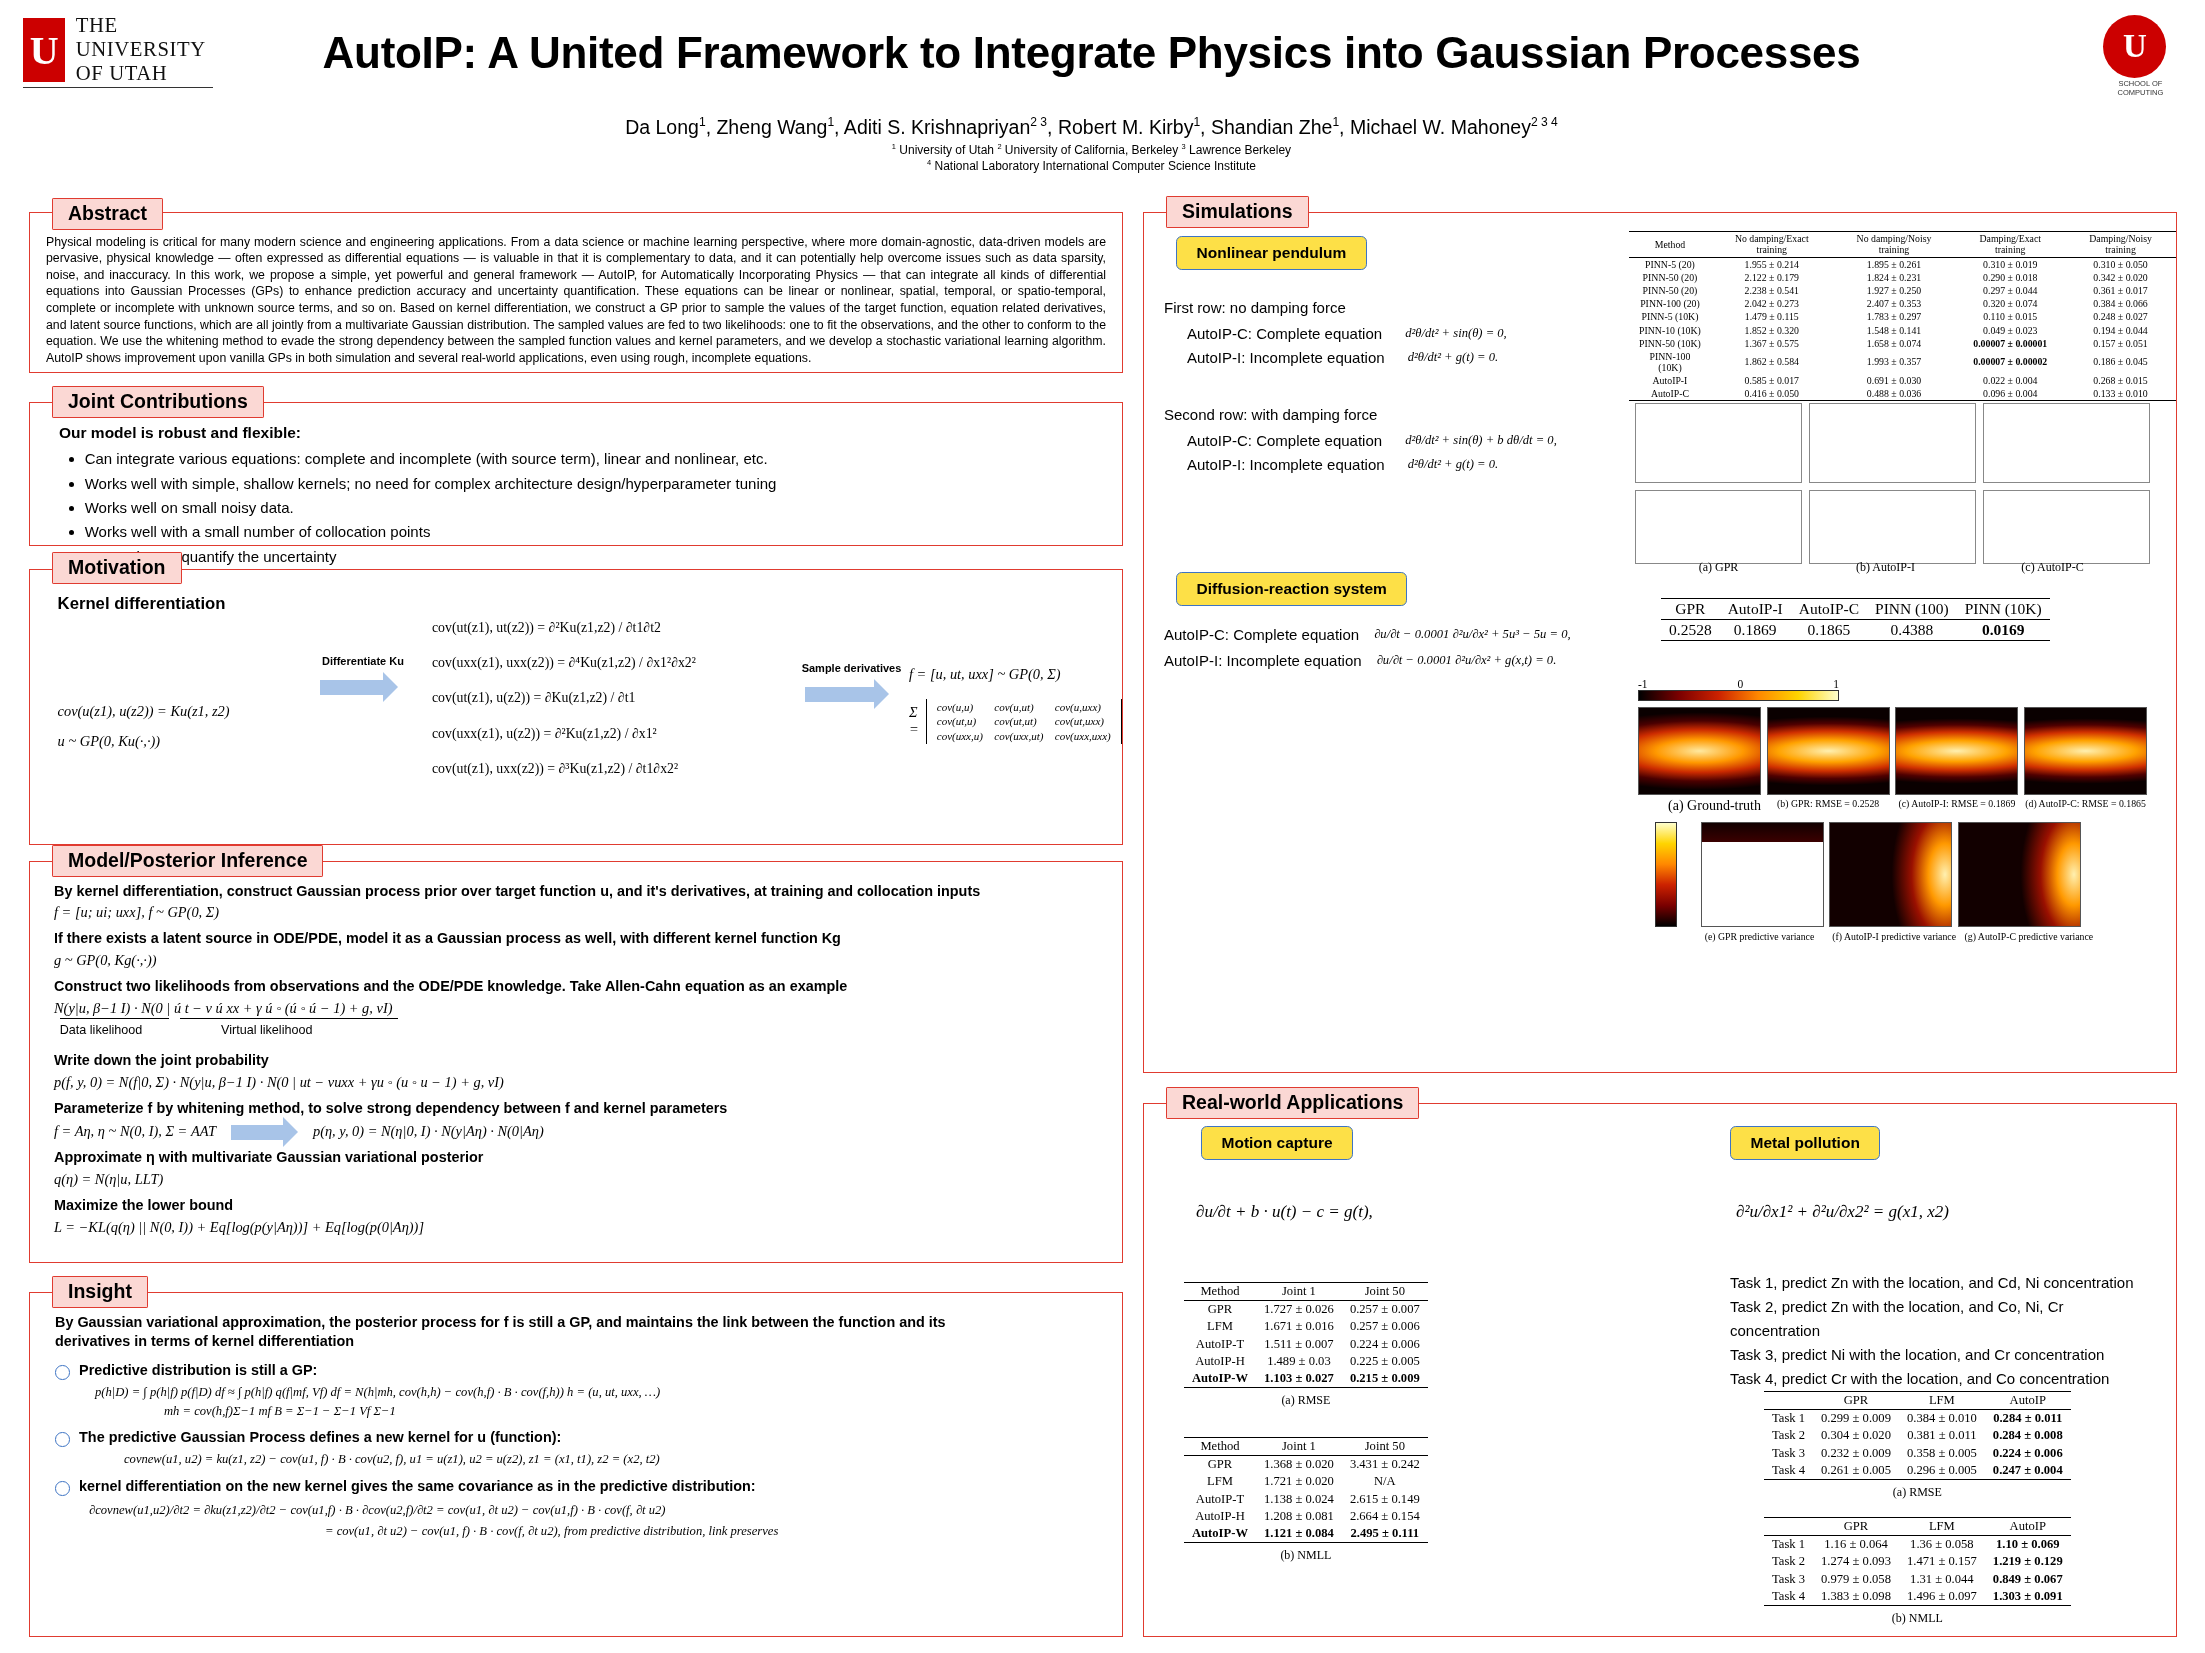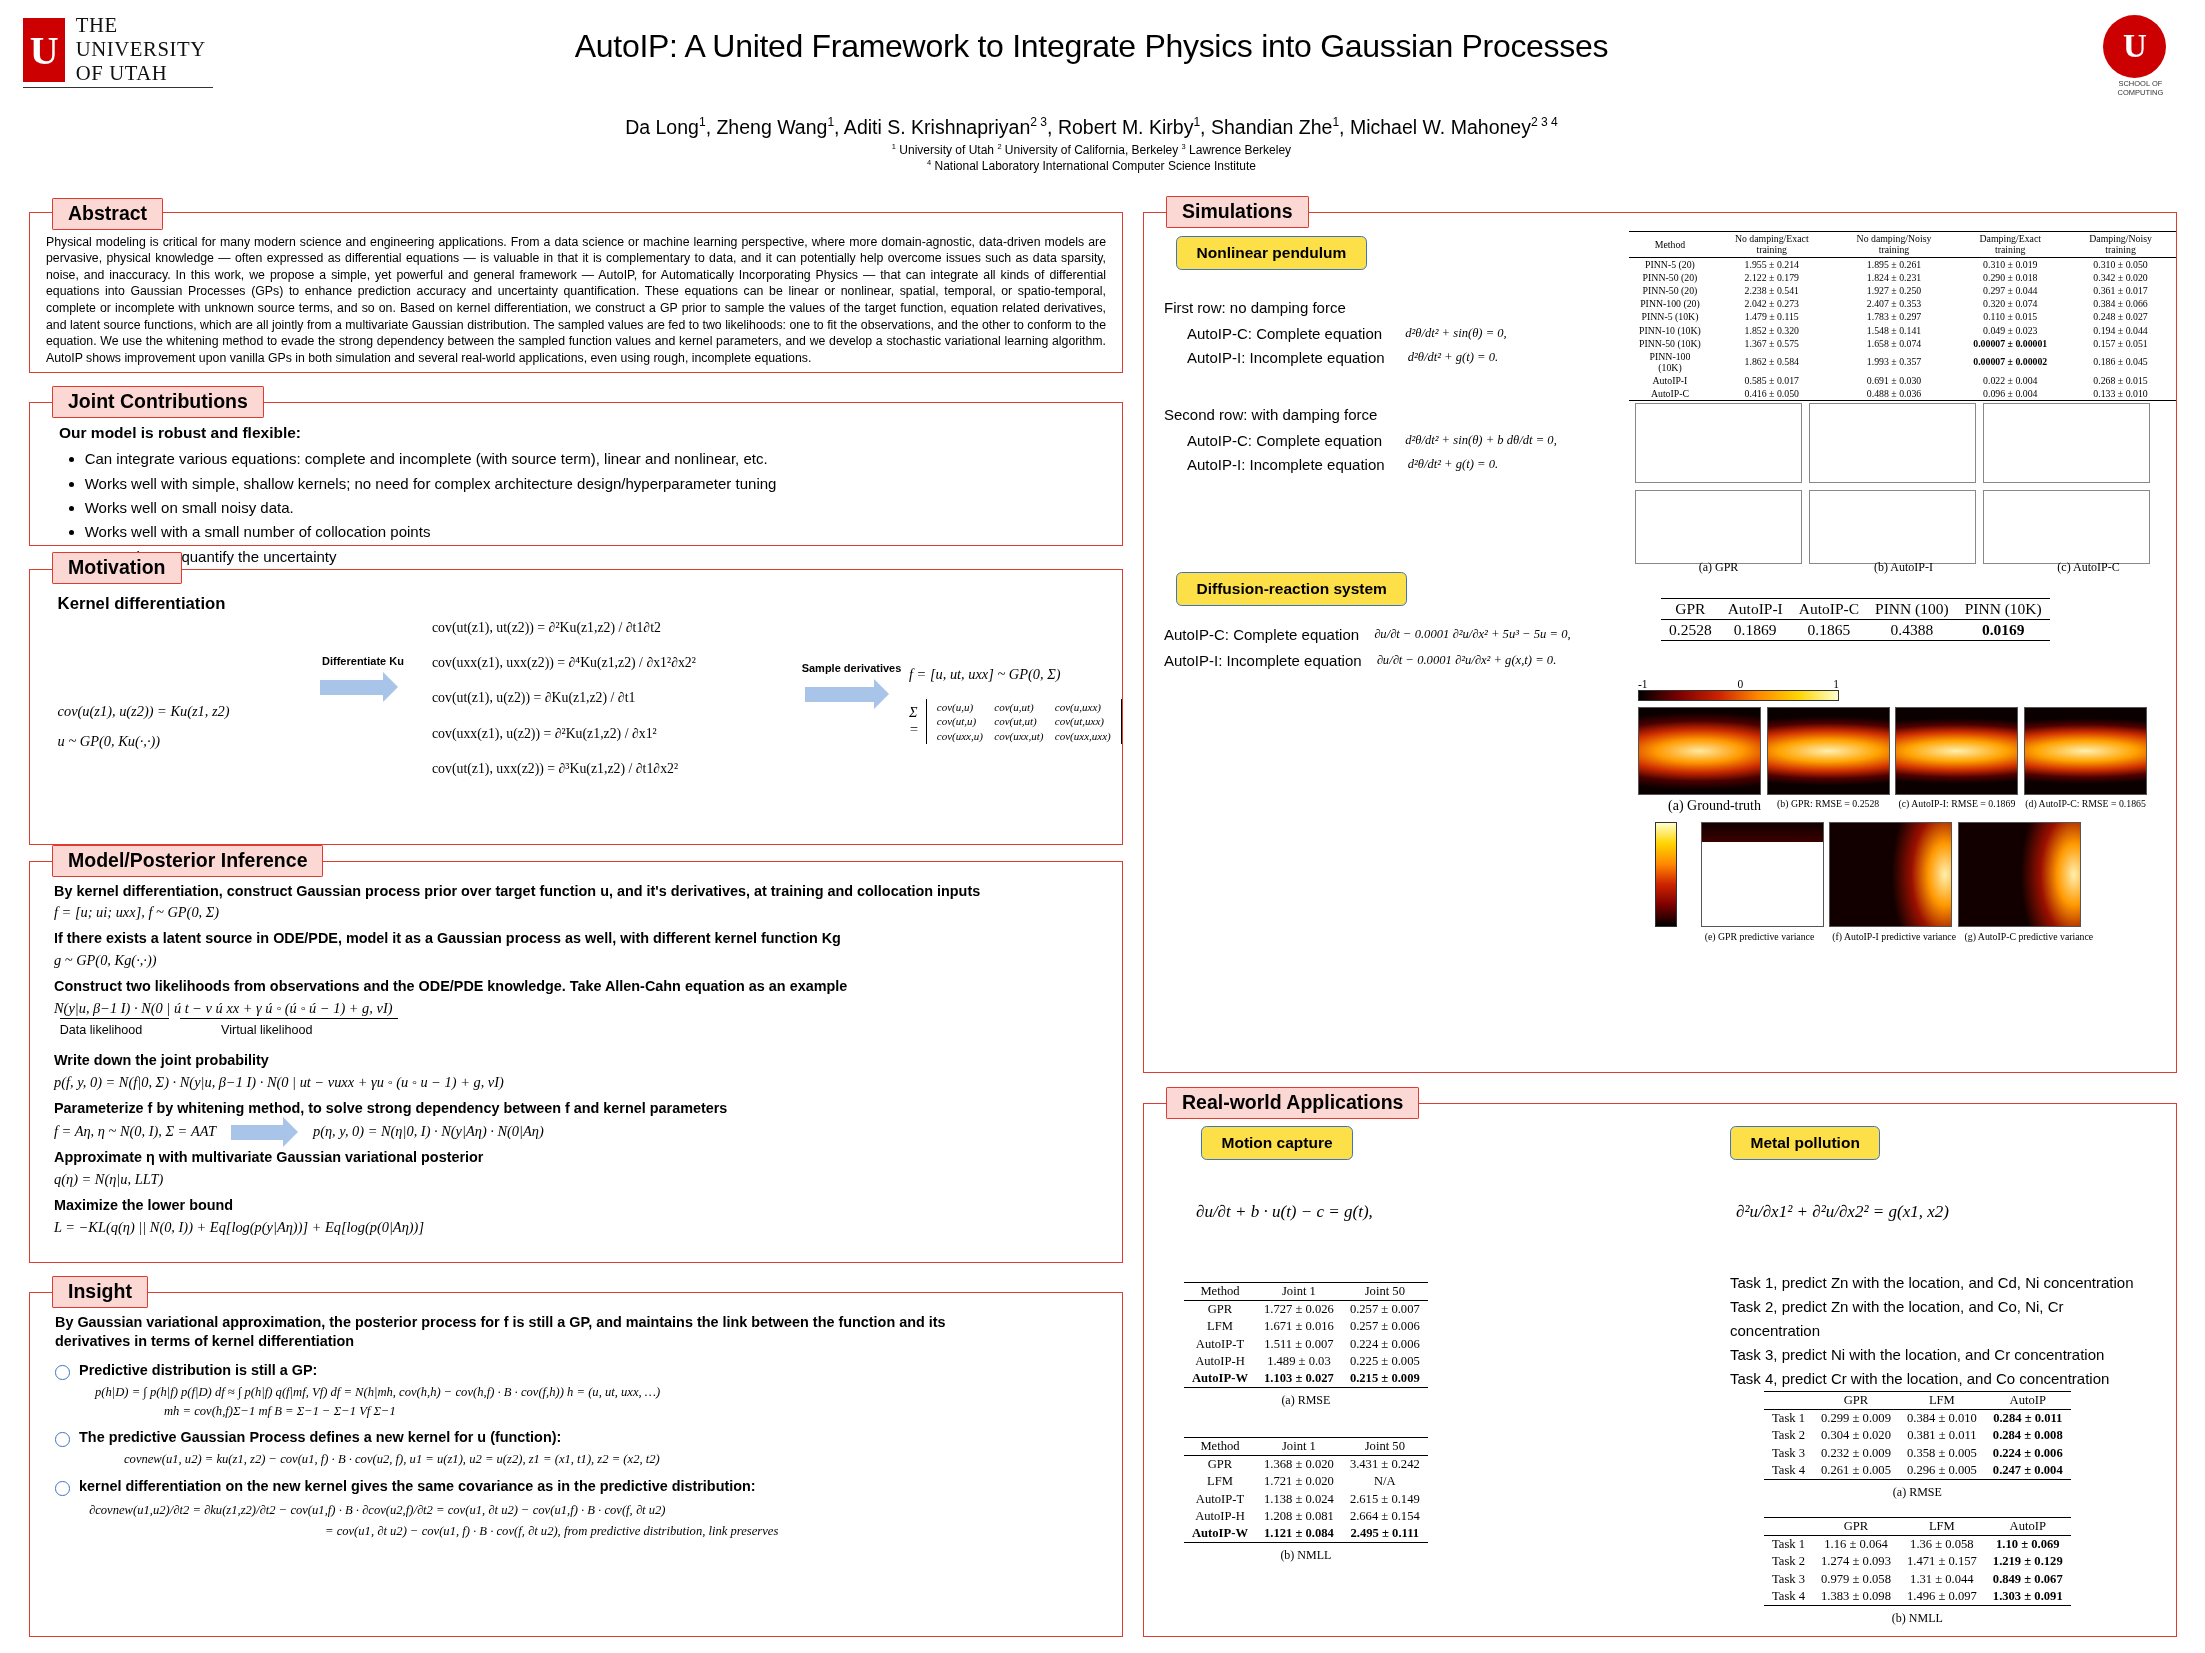--- a/index.html
+++ b/index.html
@@ -15,21 +15,21 @@
 
   
   .header{position:absolute;left:0;top:0;width:2205px;height:172px;}
   .logo-left{position:absolute;left:23px;top:12.6px;width:190px;height:75px;display:flex;align-items:center;gap:10.3px;}
   .u-block{width:55px;height:64px;background:#CC0000;color:#fff;display:flex;align-items:center;justify-content:center;font-size:40px;font-weight:bold;font-family:"Liberation Serif",serif;}
   .u-text{font-family:"Liberation Serif",serif;font-size:20.7px;line-height:1.15;color:#111;letter-spacing:0.6px;}
   .logo-left .divider{position:absolute;left:0;top:74px;width:190px;height:1.7px;background:#333;}
   .logo-right{position:absolute;right:27.6px;top:15px;width:74px;height:74px;}
   .logo-right .circle{width:63px;height:63px;border-radius:50%;background:#CC0000;color:#fff;display:flex;align-items:center;justify-content:center;font-size:33px;font-weight:bold;font-family:"Liberation Serif",serif;}
   .logo-right .sub{font-size:7.5px;text-align:center;margin-top:2.3px;color:#333;line-height:1.1;}
-  h1.title{position:absolute;left:230px;top:27.6px;width:1723px;text-align:center;font-size:32px;font-weight:normal;margin:0;letter-spacing:-0.3px;}
+  h1.title{position:absolute;left:230px;top:27.6px;width:1723px;text-align:center;font-size:44px;font-weight:bold;margin:0;letter-spacing:-0.3px;}
   .authors{position:absolute;left:230px;top:115px;width:1723px;text-align:center;font-size:19.5px;}
   .affil{position:absolute;left:230px;top:142px;width:1723px;text-align:center;font-size:12px;line-height:1.35;}
   sup{font-size:0.62em;vertical-align:super;}
 
   
   .box{position:absolute;border:1.7px solid #E03B30;background:#fff;box-sizing:border-box;}
   .boxtitle{position:absolute;background:#FBD8D4;border:1.1px solid #E03B30;box-sizing:border-box;
             font-size:19.5px;font-weight:bold;padding:3.4px 15px;color:#000;border-radius:1.1px;}
   .bodytext{font-size:12.3px;line-height:1.35;text-align:justify;}
 
@@ -347,21 +347,21 @@
     </div>
 
     <div style="position:absolute;left:491px;top:190px;width:517px;height:161px;display:grid;grid-template-columns:repeat(3,167px);gap:6.9px;">
       <div class="plot" style="height:78px;"></div>
       <div class="plot" style="height:78px;"></div>
       <div class="plot" style="height:78px;"></div>
       <div class="plot" style="height:72px;"></div>
       <div class="plot" style="height:72px;"></div>
       <div class="plot" style="height:72px;"></div>
     </div>
-    <div style="position:absolute;left:491px;top:347px;width:517px;display:grid;grid-template-columns:repeat(3,167px);gap:18px;">
+    <div style="position:absolute;left:491px;top:347px;width:517px;display:grid;grid-template-columns:repeat(3,167px);gap:0;">
       <div class="capt">(a) GPR</div>
       <div class="capt">(b) AutoIP-I</div>
       <div class="capt">(c) AutoIP-C</div>
     </div>
 
     <div style="position:absolute;left:517px;top:385px;">
       <table class="data" id="diff-table" style="font-size:15.5px;">
           <thead>
             <tr>
               <td>GPR</td>

